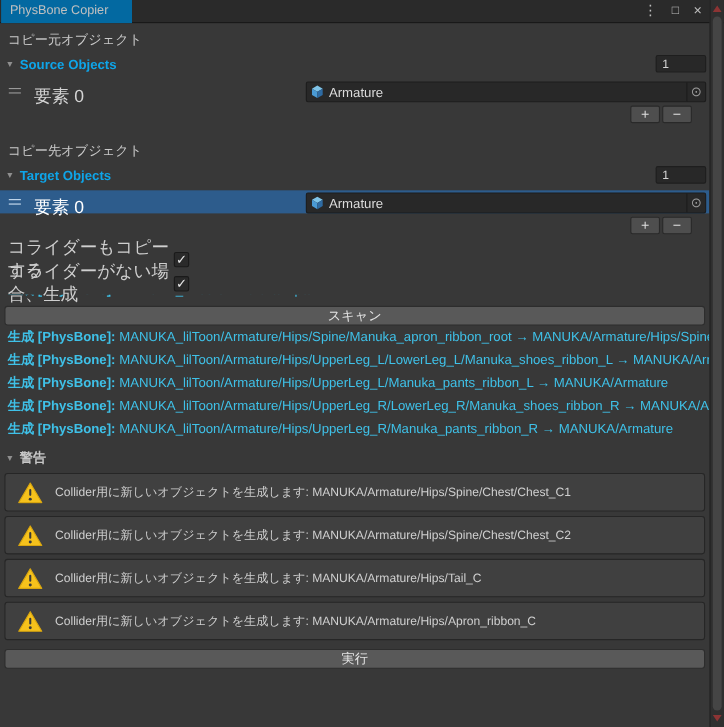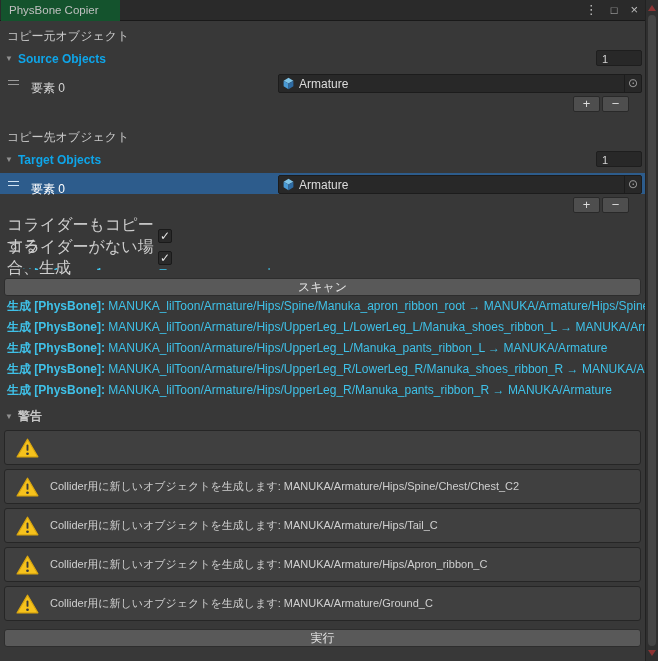--- a/index.html
+++ b/index.html
@@ -1,21 +1,21 @@
 <!DOCTYPE html>
 <html><head>
 <meta charset="utf-8">
 <style>
   html,body { margin:0; padding:0; background:#1e1e1e; }
   body { font-family:"Liberation Sans","DejaVu Sans",sans-serif; }
   .window { position:relative; width:658px; height:661px; background:#383838; overflow:hidden; }
 
   
   .titlebar { position:absolute; left:0; top:0; width:100%; height:21px; background:#2a2a2a; border-bottom:1px solid #191919; box-sizing:border-box; }
-  .tab { position:absolute; left:1px; top:0; width:119px; height:21px; background:#14532d; color:#c0c0c0; font-size:11.5px; line-height:20px; padding-left:8px; box-sizing:border-box; }
+  .tab { position:absolute; left:1px; top:0; width:119px; height:21px; background:#0369a1; color:#c0c0c0; font-size:11.5px; line-height:20px; padding-left:8px; box-sizing:border-box; }
   .win-icons { position:absolute; right:20px; top:0; height:20px; display:flex; align-items:center; gap:13px; color:#bdbdbd; }
   .wicon { font-size:13px; line-height:20px; cursor:default; }
   .wicon.max { font-size:11px; }
 
   
   .vscrollbar { position:absolute; right:0; top:0; width:13px; height:661px; background:#2f2f2f; border-left:1px solid #222; box-sizing:border-box; }
   .sb-arrow { position:absolute; left:2px; width:0; height:0; border-left:4px solid transparent; border-right:4px solid transparent; }
   .sb-arrow.up { top:5px; border-bottom:6px solid #8d3434; }
   .sb-arrow.down { bottom:5px; border-top:6px solid #8d3434; }
   .sb-thumb { position:absolute; left:2px; top:15px; bottom:15px; width:8px; background:#454545; border-radius:4px; }
@@ -27,21 +27,21 @@
   .foldout-row { position:relative; display:flex; align-items:center; height:19px; padding-left:5px; margin-top:2px; }
   .tri { color:#8f8f8f; font-size:8px; margin-right:5px; }
   .fold-label { color:#0ea5e9; font-size:12px; font-weight:bold; }
   .size-field { position:absolute; right:3px; top:1px; width:46px; height:16px; background:#282828; border:1px solid #1e1e1e; border-radius:2px; color:#d4d4d4; font-size:11px; line-height:16px; padding-left:5px; box-sizing:border-box; }
 
   .element-row { position:relative; display:flex; align-items:center; height:21px; margin-top:4px; padding-left:8px; }
   .element-row.selected { background:#2d5c8c; }
   .drag-handle { display:flex; flex-direction:column; gap:3px; width:11px; margin-right:12px; }
   .drag-handle i { display:block; height:1px; background:#9a9a9a; }
   .element-row.selected .drag-handle i { background:#cfe2f3; }
-  .element-label { color:#d4d4d4; font-size:12px;margin-top:12px; }
+  .element-label { color:#d4d4d4; font-size:16px;margin-top:12px; }
   .element-row.selected .element-label { color:#ffffff; }
 
   .object-field { position:absolute; left:278px; right:3px; top:2px; height:17px; background:#282828; border:1px solid #1c1c1c; border-radius:2px; display:flex; align-items:center; color:#dcdcdc; font-size:12px; }
   .cube-icon { display:flex; margin:0 4px 0 3px; }
   .object-name { flex:1; overflow:hidden; white-space:nowrap; }
   .picker-icon { width:16px; text-align:center; color:#9d9d9d; font-size:12px; line-height:16px; border-left:1px solid #1c1c1c; align-self:stretch; }
 
   .list-footer { display:flex; justify-content:flex-end; margin:3px 16px 0 0; height:17px; }
   .mini-btn { width:27px; height:16px; background:#4e4e4e; border:1px solid #292929; border-radius:2px; color:#dedede; font-size:13px; line-height:13px; text-align:center; margin-left:2px; box-sizing:border-box; cursor:default; }
 
@@ -170,20 +170,21 @@
     </div>
 
     <div class="warning-box">
       <span class="warn-icon">
         <svg width="23" height="20" viewBox="0 0 22 19">
             <path d="M11 1 L21 18 L1 18 Z" fill="#f6c21c" stroke="#d9a60f" stroke-width="1" stroke-linejoin="round"></path>
             <rect x="10.1" y="6.2" width="1.8" height="6" rx="0.9" fill="#3a3a3a"></rect>
             <circle cx="11" cy="15" r="1.3" fill="#3a3a3a"></circle>
           </svg>
       </span>
+      <span class="warn-text">Collider用に新しいオブジェクトを生成します: MANUKA/Armature/Hips/Spine/Chest/Chest_C1</span>
     </div>
     <div class="warning-box">
       <span class="warn-icon">
         <svg width="23" height="20" viewBox="0 0 22 19">
             <path d="M11 1 L21 18 L1 18 Z" fill="#f6c21c" stroke="#d9a60f" stroke-width="1" stroke-linejoin="round"></path>
             <rect x="10.1" y="6.2" width="1.8" height="6" rx="0.9" fill="#3a3a3a"></rect>
             <circle cx="11" cy="15" r="1.3" fill="#3a3a3a"></circle>
           </svg>
       </span>
       <span class="warn-text">Collider用に新しいオブジェクトを生成します: MANUKA/Armature/Hips/Spine/Chest/Chest_C2</span>
@@ -200,30 +201,20 @@
     </div>
     <div class="warning-box">
       <span class="warn-icon">
         <svg width="23" height="20" viewBox="0 0 22 19">
             <path d="M11 1 L21 18 L1 18 Z" fill="#f6c21c" stroke="#d9a60f" stroke-width="1" stroke-linejoin="round"></path>
             <rect x="10.1" y="6.2" width="1.8" height="6" rx="0.9" fill="#3a3a3a"></rect>
             <circle cx="11" cy="15" r="1.3" fill="#3a3a3a"></circle>
           </svg>
       </span>
       <span class="warn-text">Collider用に新しいオブジェクトを生成します: MANUKA/Armature/Hips/Apron_ribbon_C</span>
-    </div>
-    <div class="warning-box">
-      <span class="warn-icon">
-        <svg width="23" height="20" viewBox="0 0 22 19">
-            <path d="M11 1 L21 18 L1 18 Z" fill="#f6c21c" stroke="#d9a60f" stroke-width="1" stroke-linejoin="round"></path>
-            <rect x="10.1" y="6.2" width="1.8" height="6" rx="0.9" fill="#3a3a3a"></rect>
-            <circle cx="11" cy="15" r="1.3" fill="#3a3a3a"></circle>
-          </svg>
-      </span>
-      <span class="warn-text">Collider用に新しいオブジェクトを生成します: MANUKA/Armature/Ground_C</span>
     </div>
 
     <div class="btn-wide execute">実行</div>
 
   </div>
 
   <div class="vscrollbar">
     <div class="sb-arrow up"></div>
     <div class="sb-thumb"></div>
     <div class="sb-arrow down"></div>

